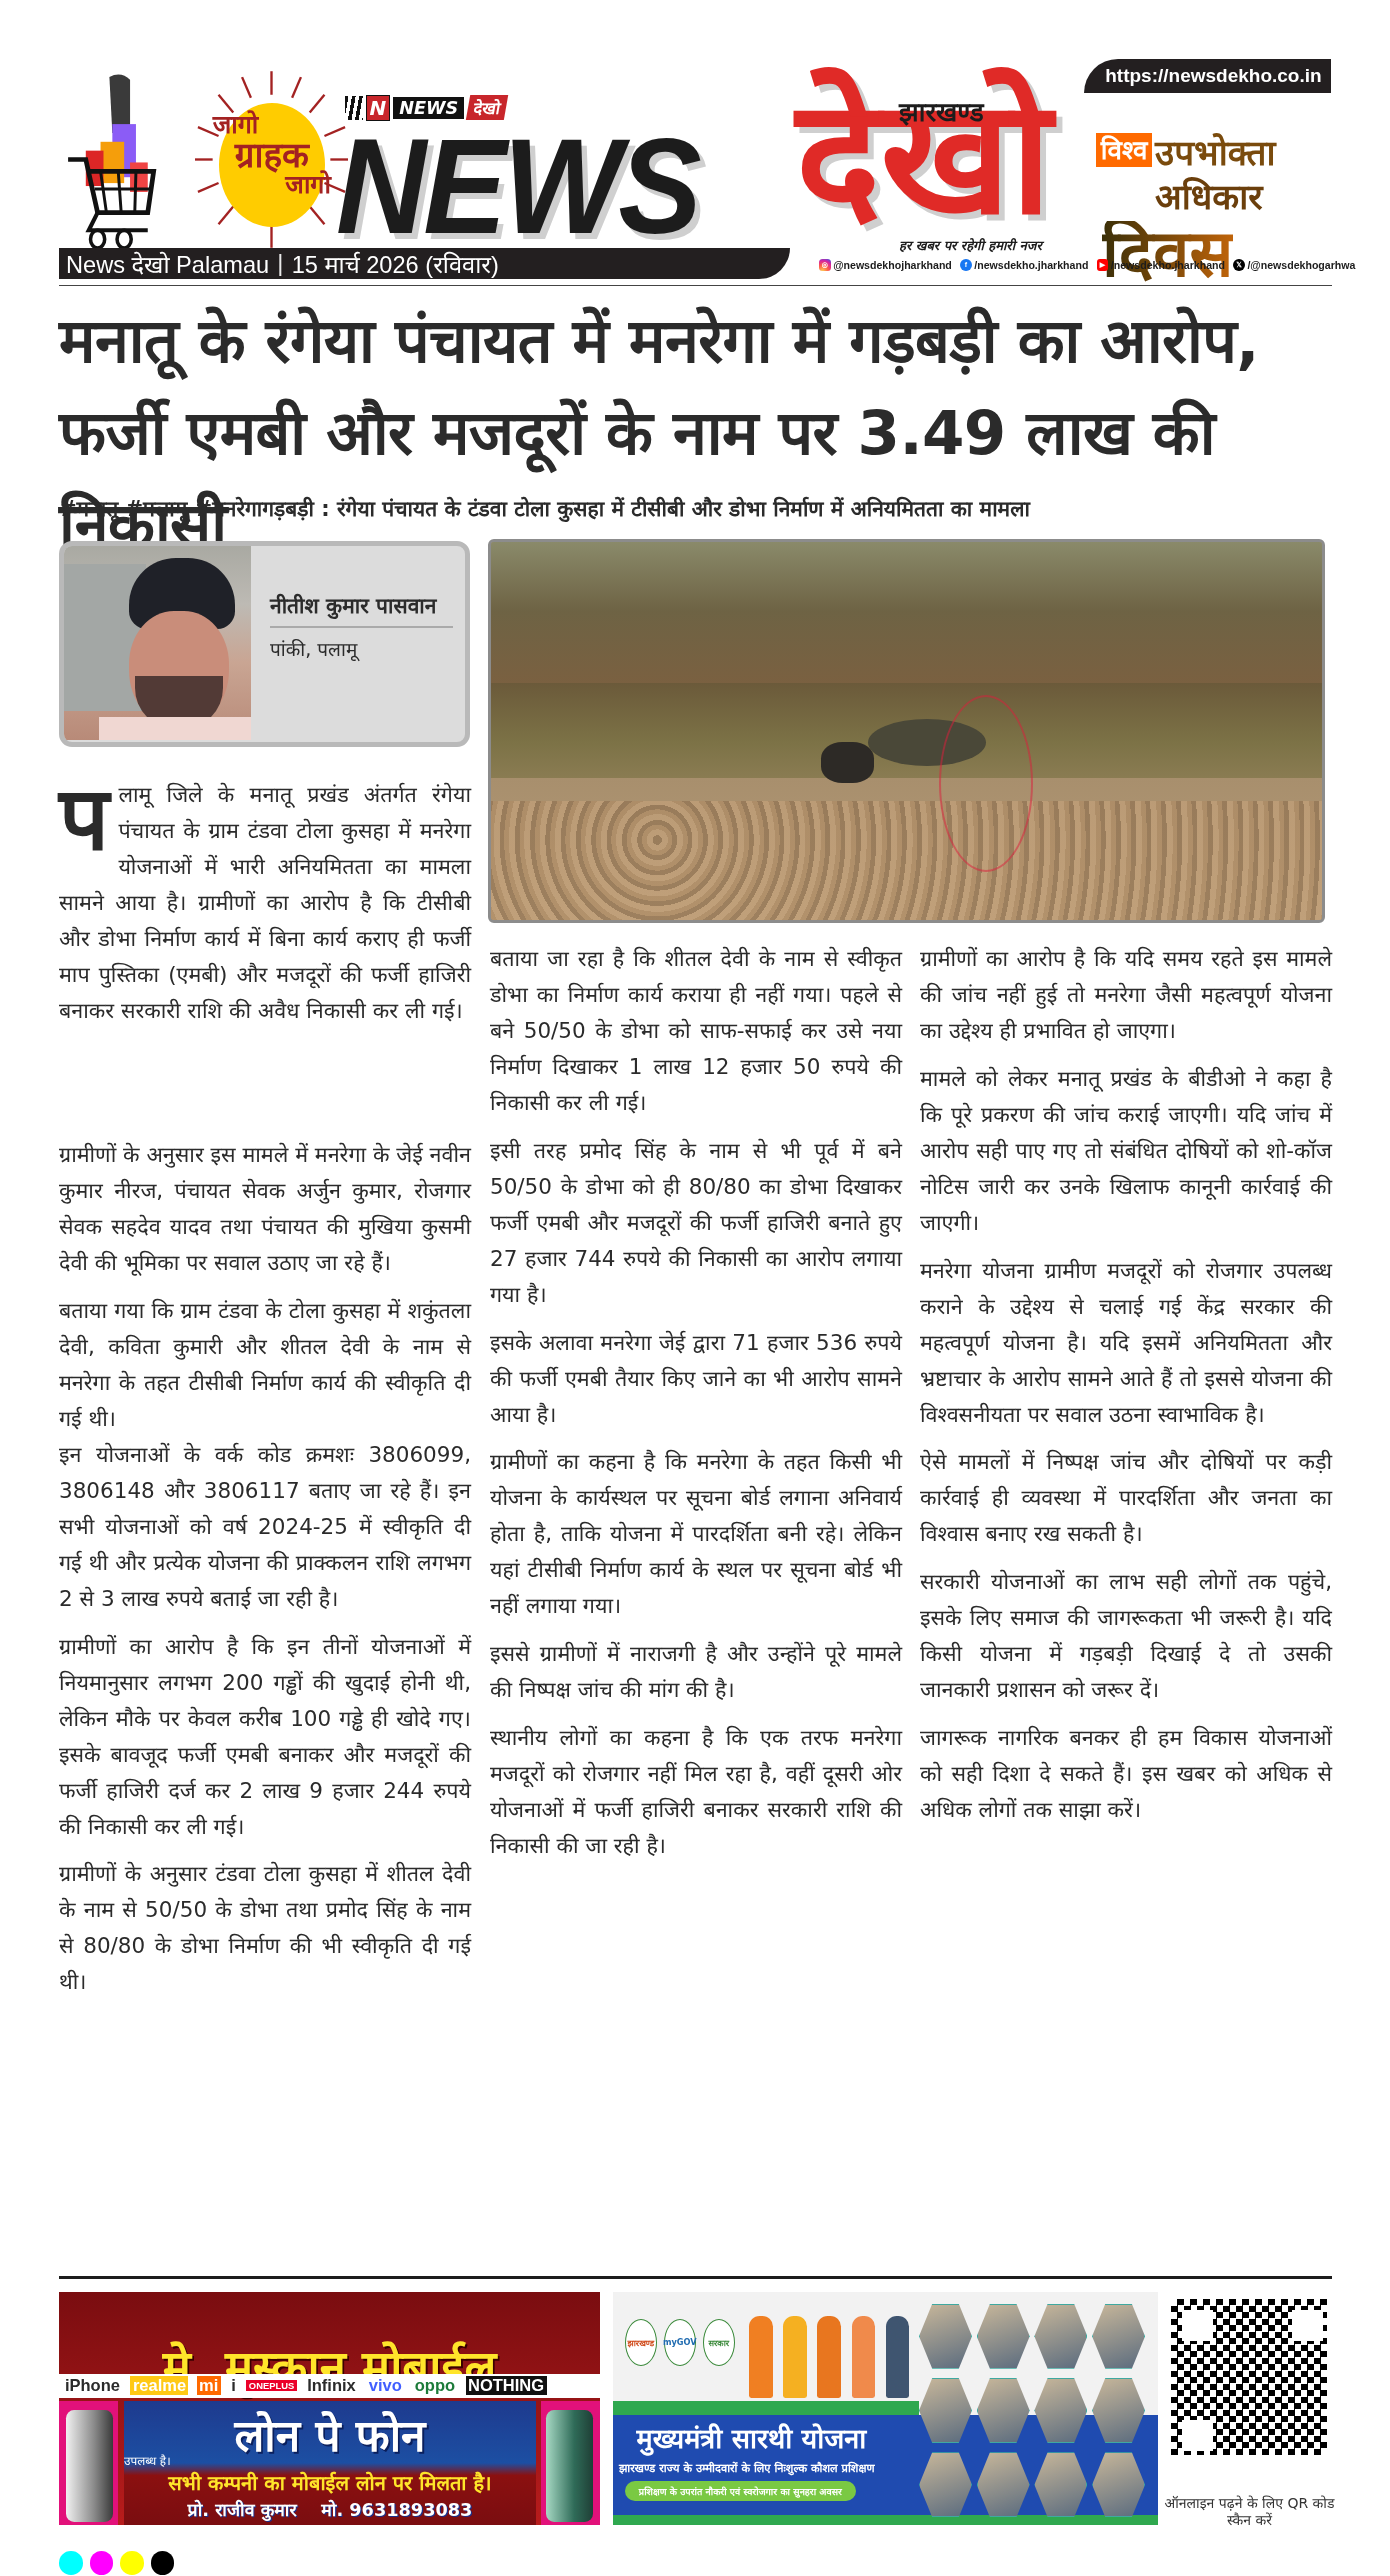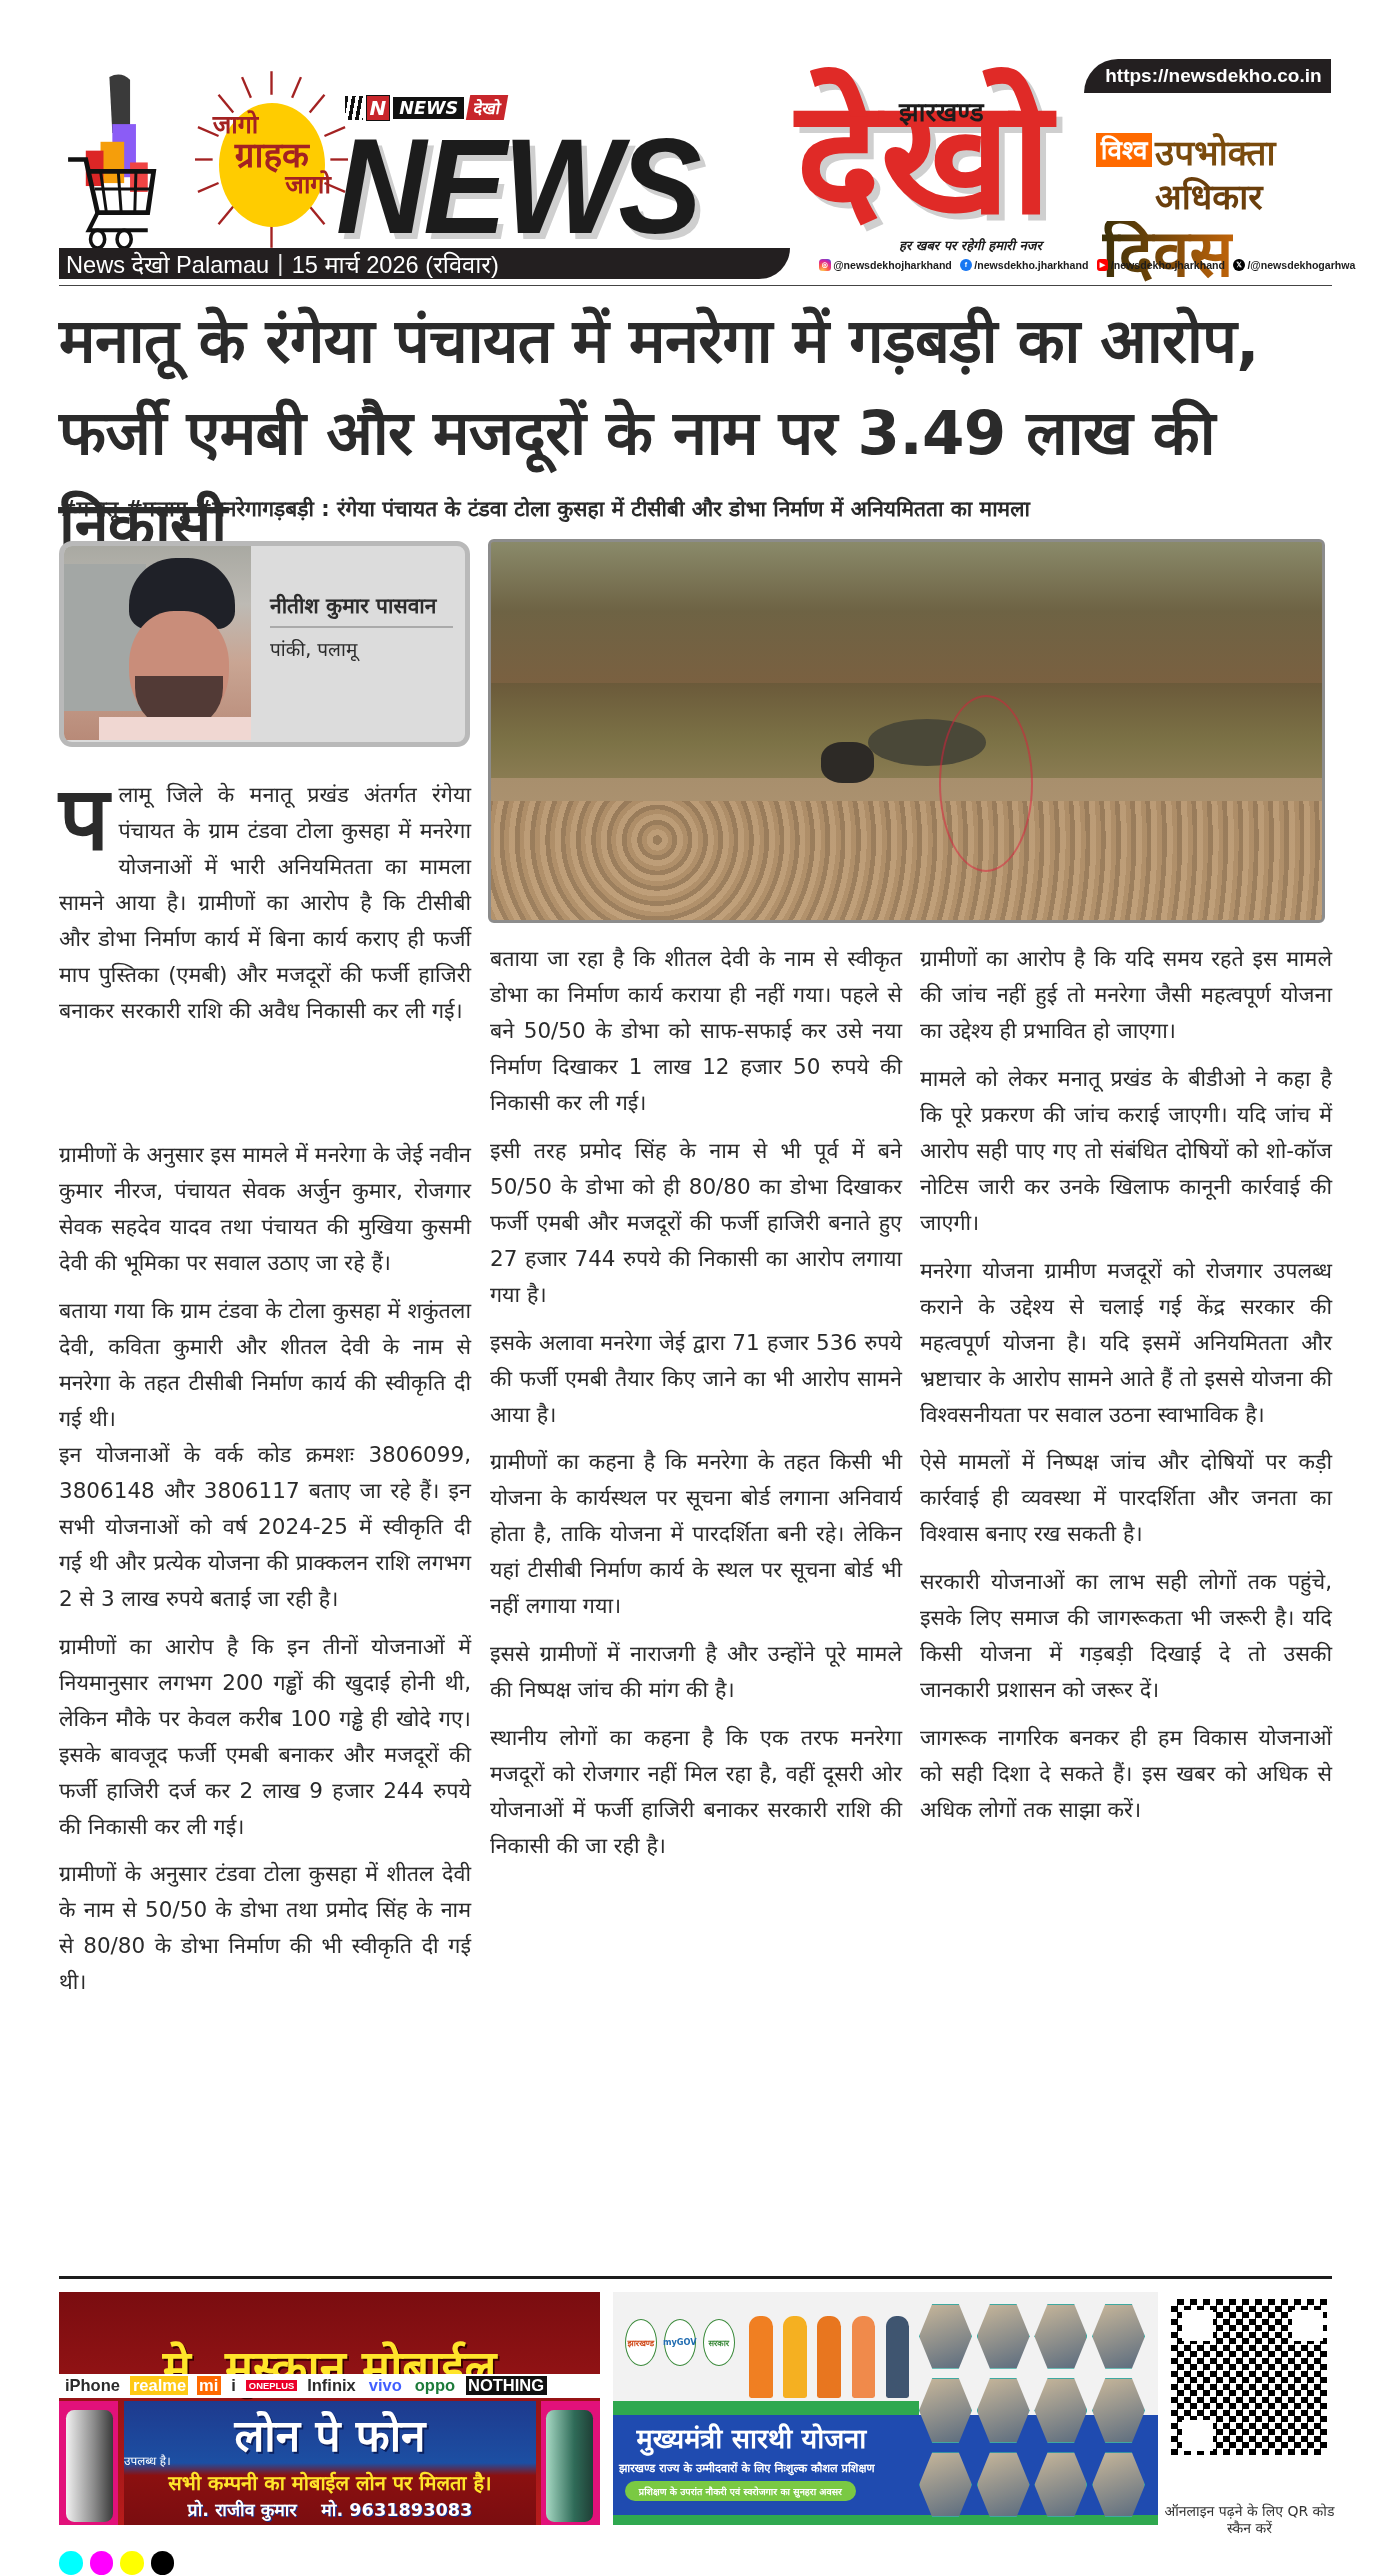--- a/index.html
+++ b/index.html
@@ -114,21 +114,21 @@
   .ad2 .pill { position: absolute; left: 11.8px; top: 189px; padding: 3.5px 14px; background: #7ac943; border-radius: 17.7px; font-weight: bold; font-size: 9.4px; color: #fff; white-space: nowrap; }
 
   .qr { position: absolute; left: 1168px; top: 2296px; width: 162px; height: 162px; background:
       linear-gradient(#fff,#fff) 10.6px 10.6px/31px 31px no-repeat,
       linear-gradient(#000,#000) 17.7px 17.7px/16.5px 16.5px no-repeat,
       linear-gradient(#fff,#fff) 121px 10.6px/31px 31px no-repeat,
       linear-gradient(#000,#000) 128px 17.7px/16.5px 16.5px no-repeat,
       linear-gradient(#fff,#fff) 10.6px 121px/31px 31px no-repeat,
       linear-gradient(#000,#000) 17.7px 128px/16.5px 16.5px no-repeat,
       repeating-conic-gradient(#000 0 25%, #fff 0 50%) 0 0/13px 13px; border: 3.5px solid #fff; outline: 0; }
-  .qr-caption { position: absolute; left: 1164px; top: 2495px; width: 171px; text-align: center; font-size: 14px; line-height: 16.5px; color: #333; margin-top: 8px; }
+  .qr-caption { position: absolute; left: 1164px; top: 2495px; width: 171px; text-align: center; font-size: 14px; line-height: 16.5px; color: #333; }
 
   .cmyk { position: absolute; left: 59px; top: 2551px; display: flex; gap: 7px; }
   .dot { width: 23.6px; height: 23.6px; border-radius: 50%; }
 </style>
 </head>
 <body>
 
 <header class="masthead">
   <svg class="cart" viewBox="0 0 230 300">
     <path d="M75 10 q20 -10 35 5 l0 90 -30 0 z" fill="#3a3a3a"></path>

